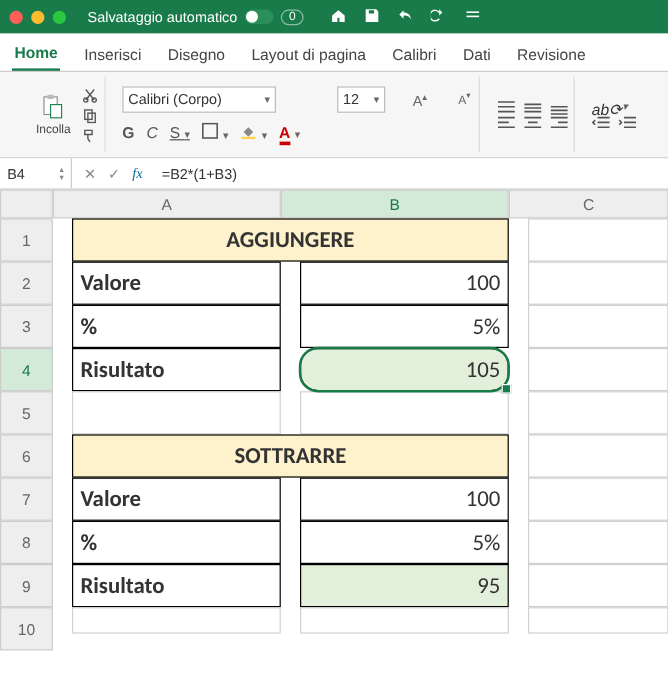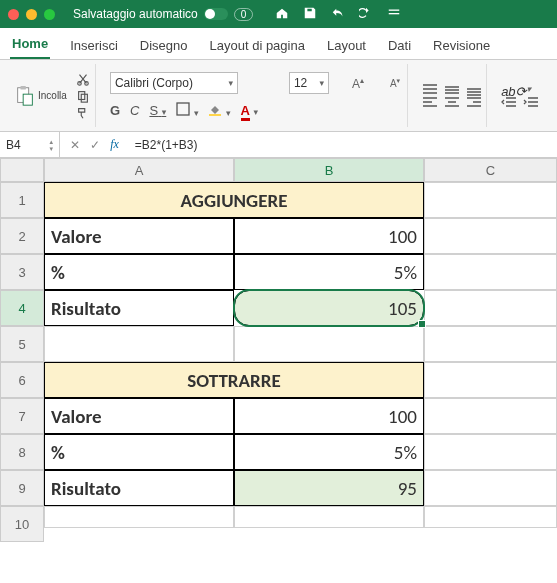--- a/index.html
+++ b/index.html
@@ -20,21 +20,21 @@
 
 
 .tabs { height: 32px; display: flex; align-items: flex-end; padding: 0 10px; gap: 18px; font-size: 13px; color: #444; border-bottom: 1px solid #ccc; background:#fff; }
 .tab { padding: 6px 2px; cursor: pointer; }
 .tab.active { color: #197b4a; border-bottom: 2px solid #197b4a; font-weight: 700; }
 
 
 .ribbon { height: 72px; background: #f6f6f6; border-bottom: 1px solid #ccc; display: flex; padding: 4px 6px; gap: 10px; align-items: stretch; }
 .ribbon-group { display: flex; flex-direction: column; justify-content: center; gap: 4px; padding: 0 4px; border-right: 1px solid #ddd; }
 .ribbon-group:last-child { border-right: none; }
-.paste-btn { display: flex; flex-direction: row; align-items: center; gap: 2px; font-size: 10px; color: #444; padding: 2px 4px; }
+.paste-btn { display: flex; flex-direction: column; align-items: center; gap: 2px; font-size: 10px; color: #444; padding: 2px 4px; margin-left: 16px; }
 .paste-btn svg { width: 22px; height: 24px; }
 .small-icons { display: flex; flex-direction: column; gap: 3px; }
 .small-icons svg, .small-icons span { width: 16px; height: 14px; display:flex; align-items:center; }
 .font-row { display: flex; align-items: center; gap: 20px; }
 .font-select { height: 22px; border: 1px solid #bbb; background: #fff; padding: 0 4px; font-size: 12px; display: flex; align-items: center; gap: 6px; width: 128px; justify-content: space-between; }
 .size-select { height: 22px; border: 1px solid #bbb; background: #fff; padding: 0 4px; font-size: 12px; display: flex; align-items: center; width: 40px; justify-content: space-between; margin-left: 31px; }
 .aA { font-size: 12px; color: #666; padding: 0 3px; cursor: pointer; }
 .format-row { display: flex; align-items: center; gap: 10px; font-size: 13px; color: #555; }
 .format-row span { cursor: pointer; }
 .bold { font-weight: bold; }
@@ -54,21 +54,21 @@
 .fx { font-style: italic; font-size: 12px; color: #0369a1; font-family: Liberation Serif, serif; }
 .formula-input { flex: 1; padding: 0 6px; font-size: 12px; color: #333; }
 
 
 .sheet { display: grid; grid-template-columns: 44px 190px 190px 133px; font-size: 12px; }
 .colhead, .rowhead { background: #eee; border: 0.5px solid #ccc; display: flex; align-items: center; justify-content: center; color: #666; font-size: 13px; }
 .colhead { height: 24px; }
 .colhead.active, .rowhead.active { background: #d4ead9; color: #197b4a; }
 .rowhead { height: 36px; }
 .corner { background: #eee; border: 0.5px solid #ccc; height: 24px; }
-.cell { border: 0.5px solid #d0d0d0; height: 36px; display: flex; align-items: center; padding: 0 6px; font-size: 19px; font-family: Calibri, sans-serif; }
+.cell { border: 0.5px solid #d0d0d0; height: 36px; display: flex; align-items: center; padding: 0 6px; font-size: 19px; font-family: Calibri, sans-serif; margin-left: 16px; }
 .merged-title { grid-column: 2 / 4; background: #fdf2cc; font-weight: bold; justify-content: center; border: 1px solid #000; }
 .bordered { border: 1px solid #000; }
 .label { font-weight: bold; }
 .right { justify-content: flex-end; }
 .result-cell { background: #e2efda; }
 .selected { outline: 2px solid #197b4a; outline-offset: -1px; position: relative; border-radius: 15px; }
 .selected::after { content:''; position:absolute; right:-3px; bottom:-3px; width:6px; height:6px; background:#197b4a; border:1px solid #fff; }
 svg.line-icon { stroke: #555; stroke-width: 1.3; fill: none; }
 </style>
 </head>
@@ -104,21 +104,21 @@
           <rect x="2" y="8" width="12" height="1.5"></rect>
         </svg></span>
   </div>
 </div>
 
 <div class="tabs">
   <div class="tab active">Home</div>
   <div class="tab">Inserisci</div>
   <div class="tab">Disegno</div>
   <div class="tab">Layout di pagina</div>
-  <div class="tab">Layout</div>
+  <div class="tab">Calibri</div>
   <div class="tab">Dati</div>
   <div class="tab">Revisione</div>
 </div>
 
 <div class="ribbon">
   <div class="ribbon-group" style="flex-direction:row;align-items:center;gap:4px;">
     <div class="paste-btn">
       <svg viewBox="0 0 24 24">
           <rect x="4" y="3" width="12" height="16" fill="#fff" stroke="#888"></rect>
           <rect x="7" y="1" width="6" height="4" rx="1" fill="#bbb"></rect>

